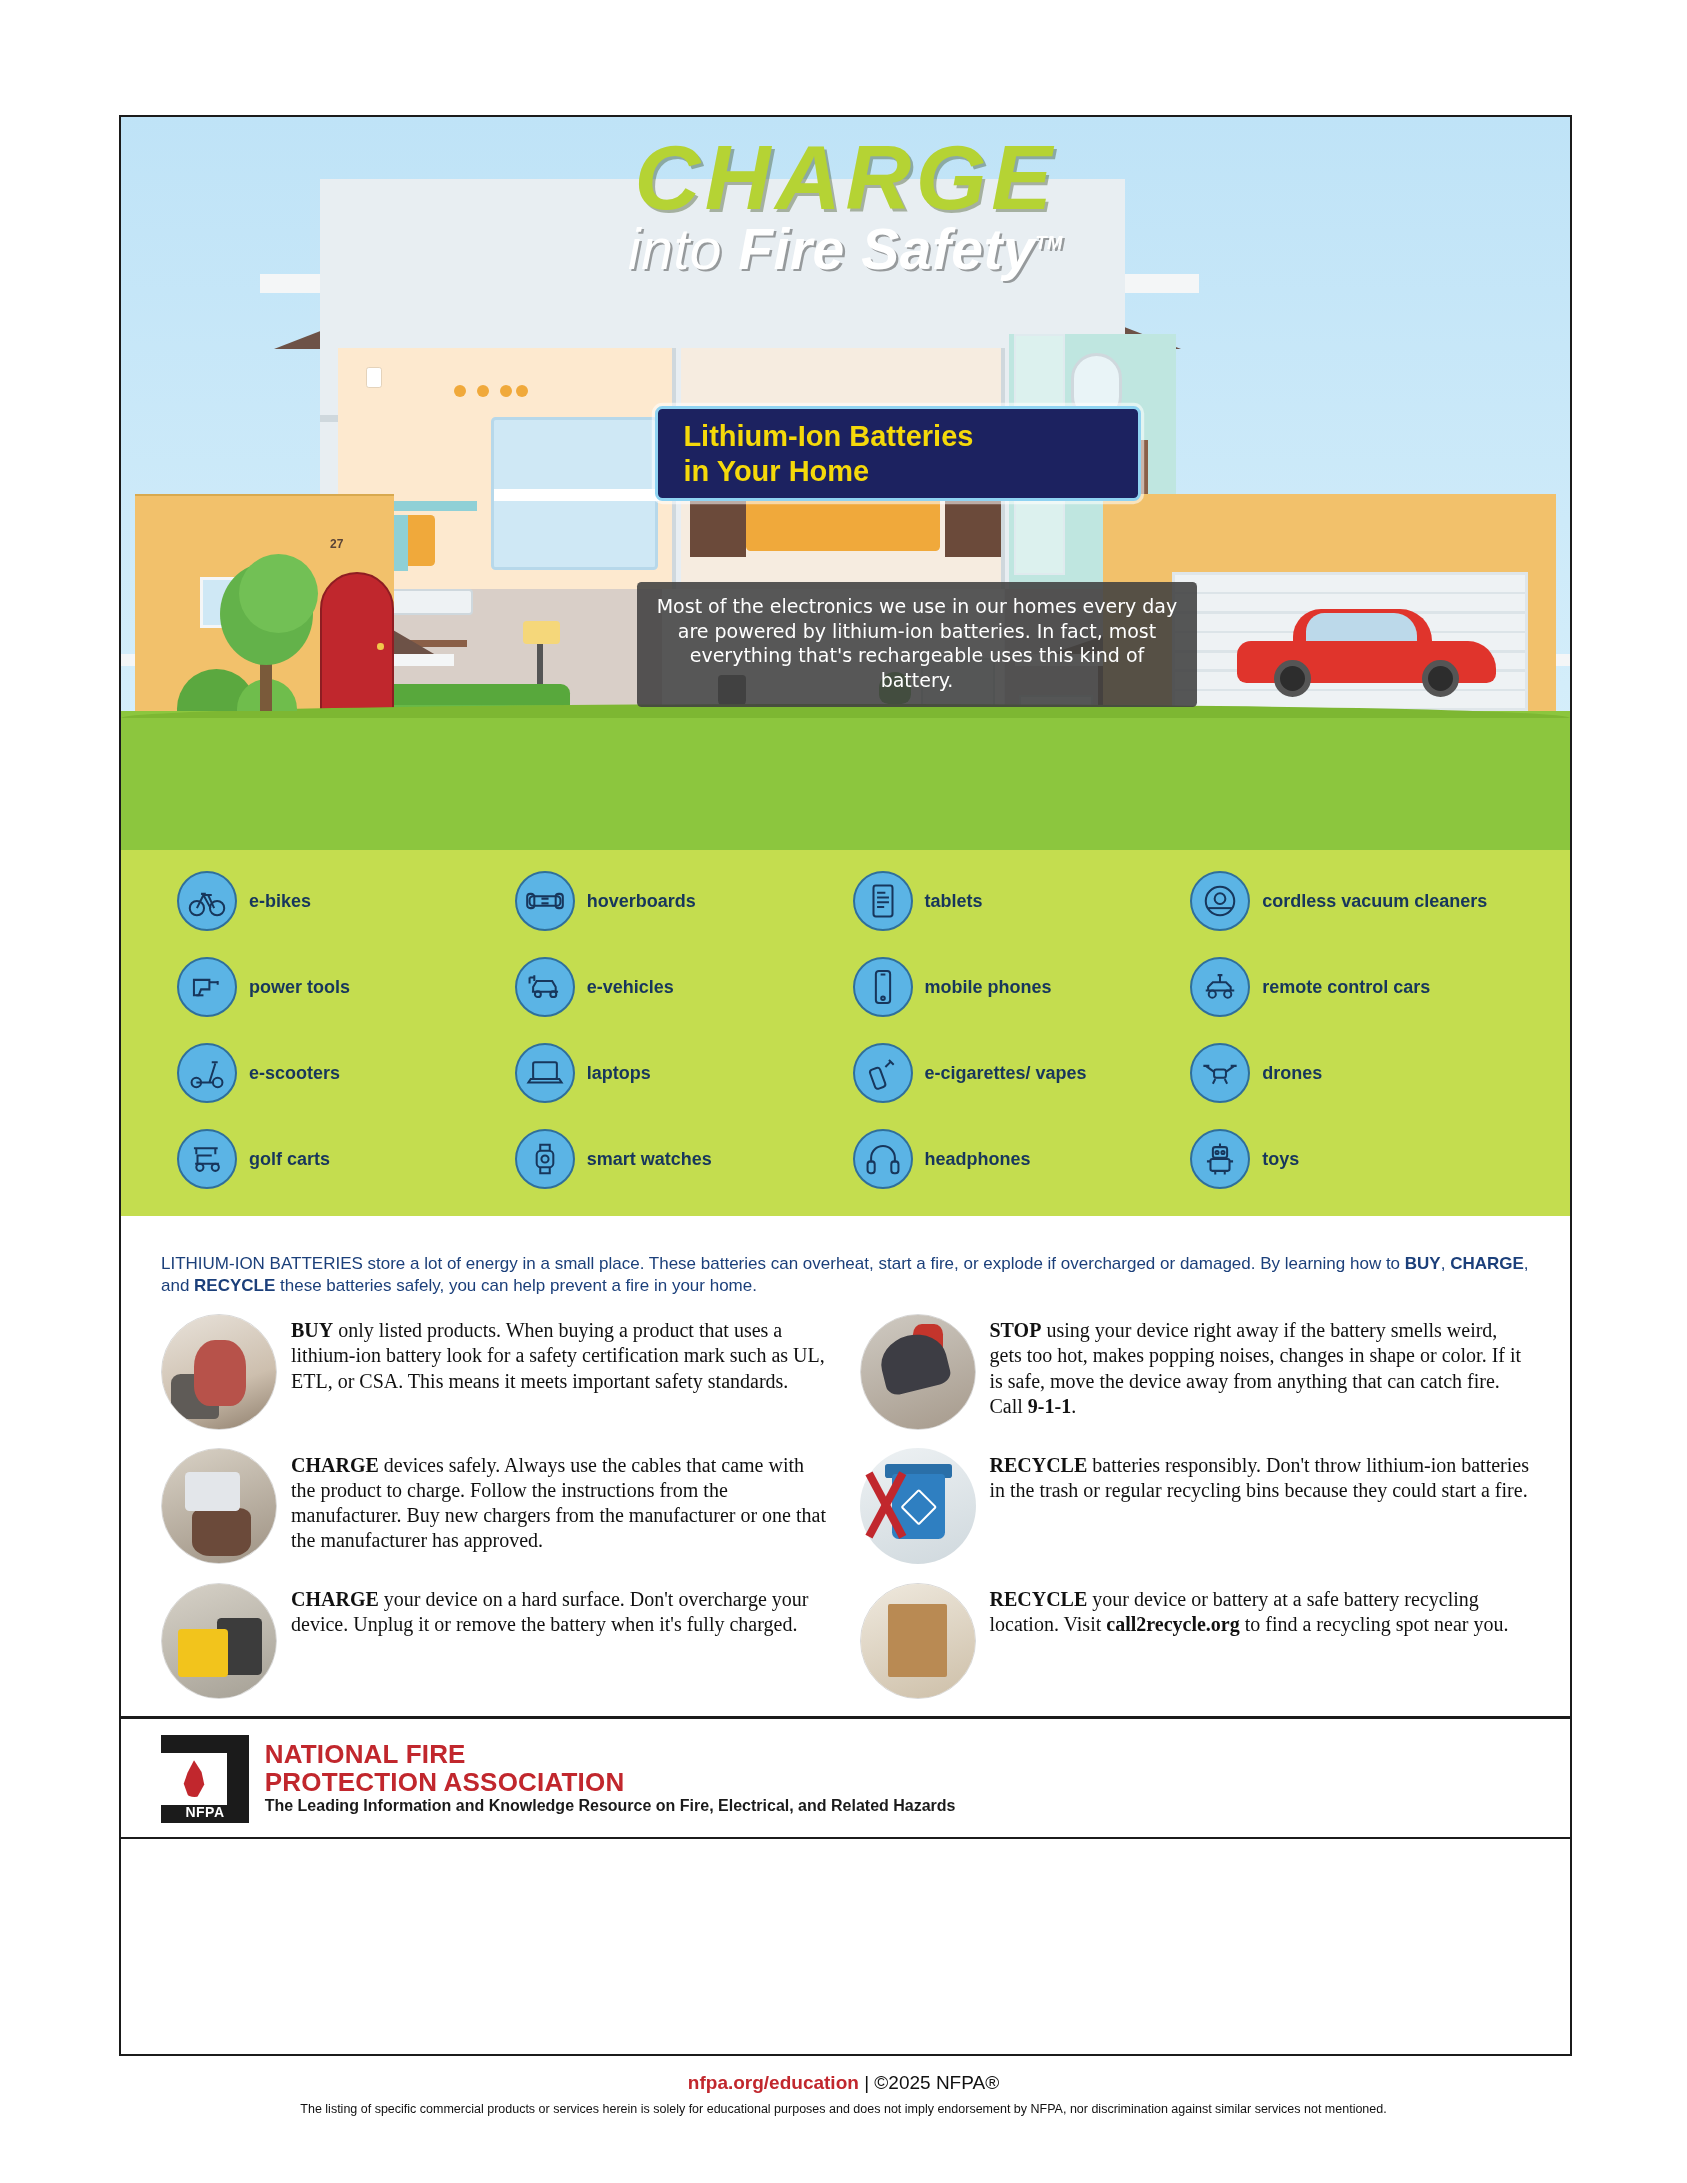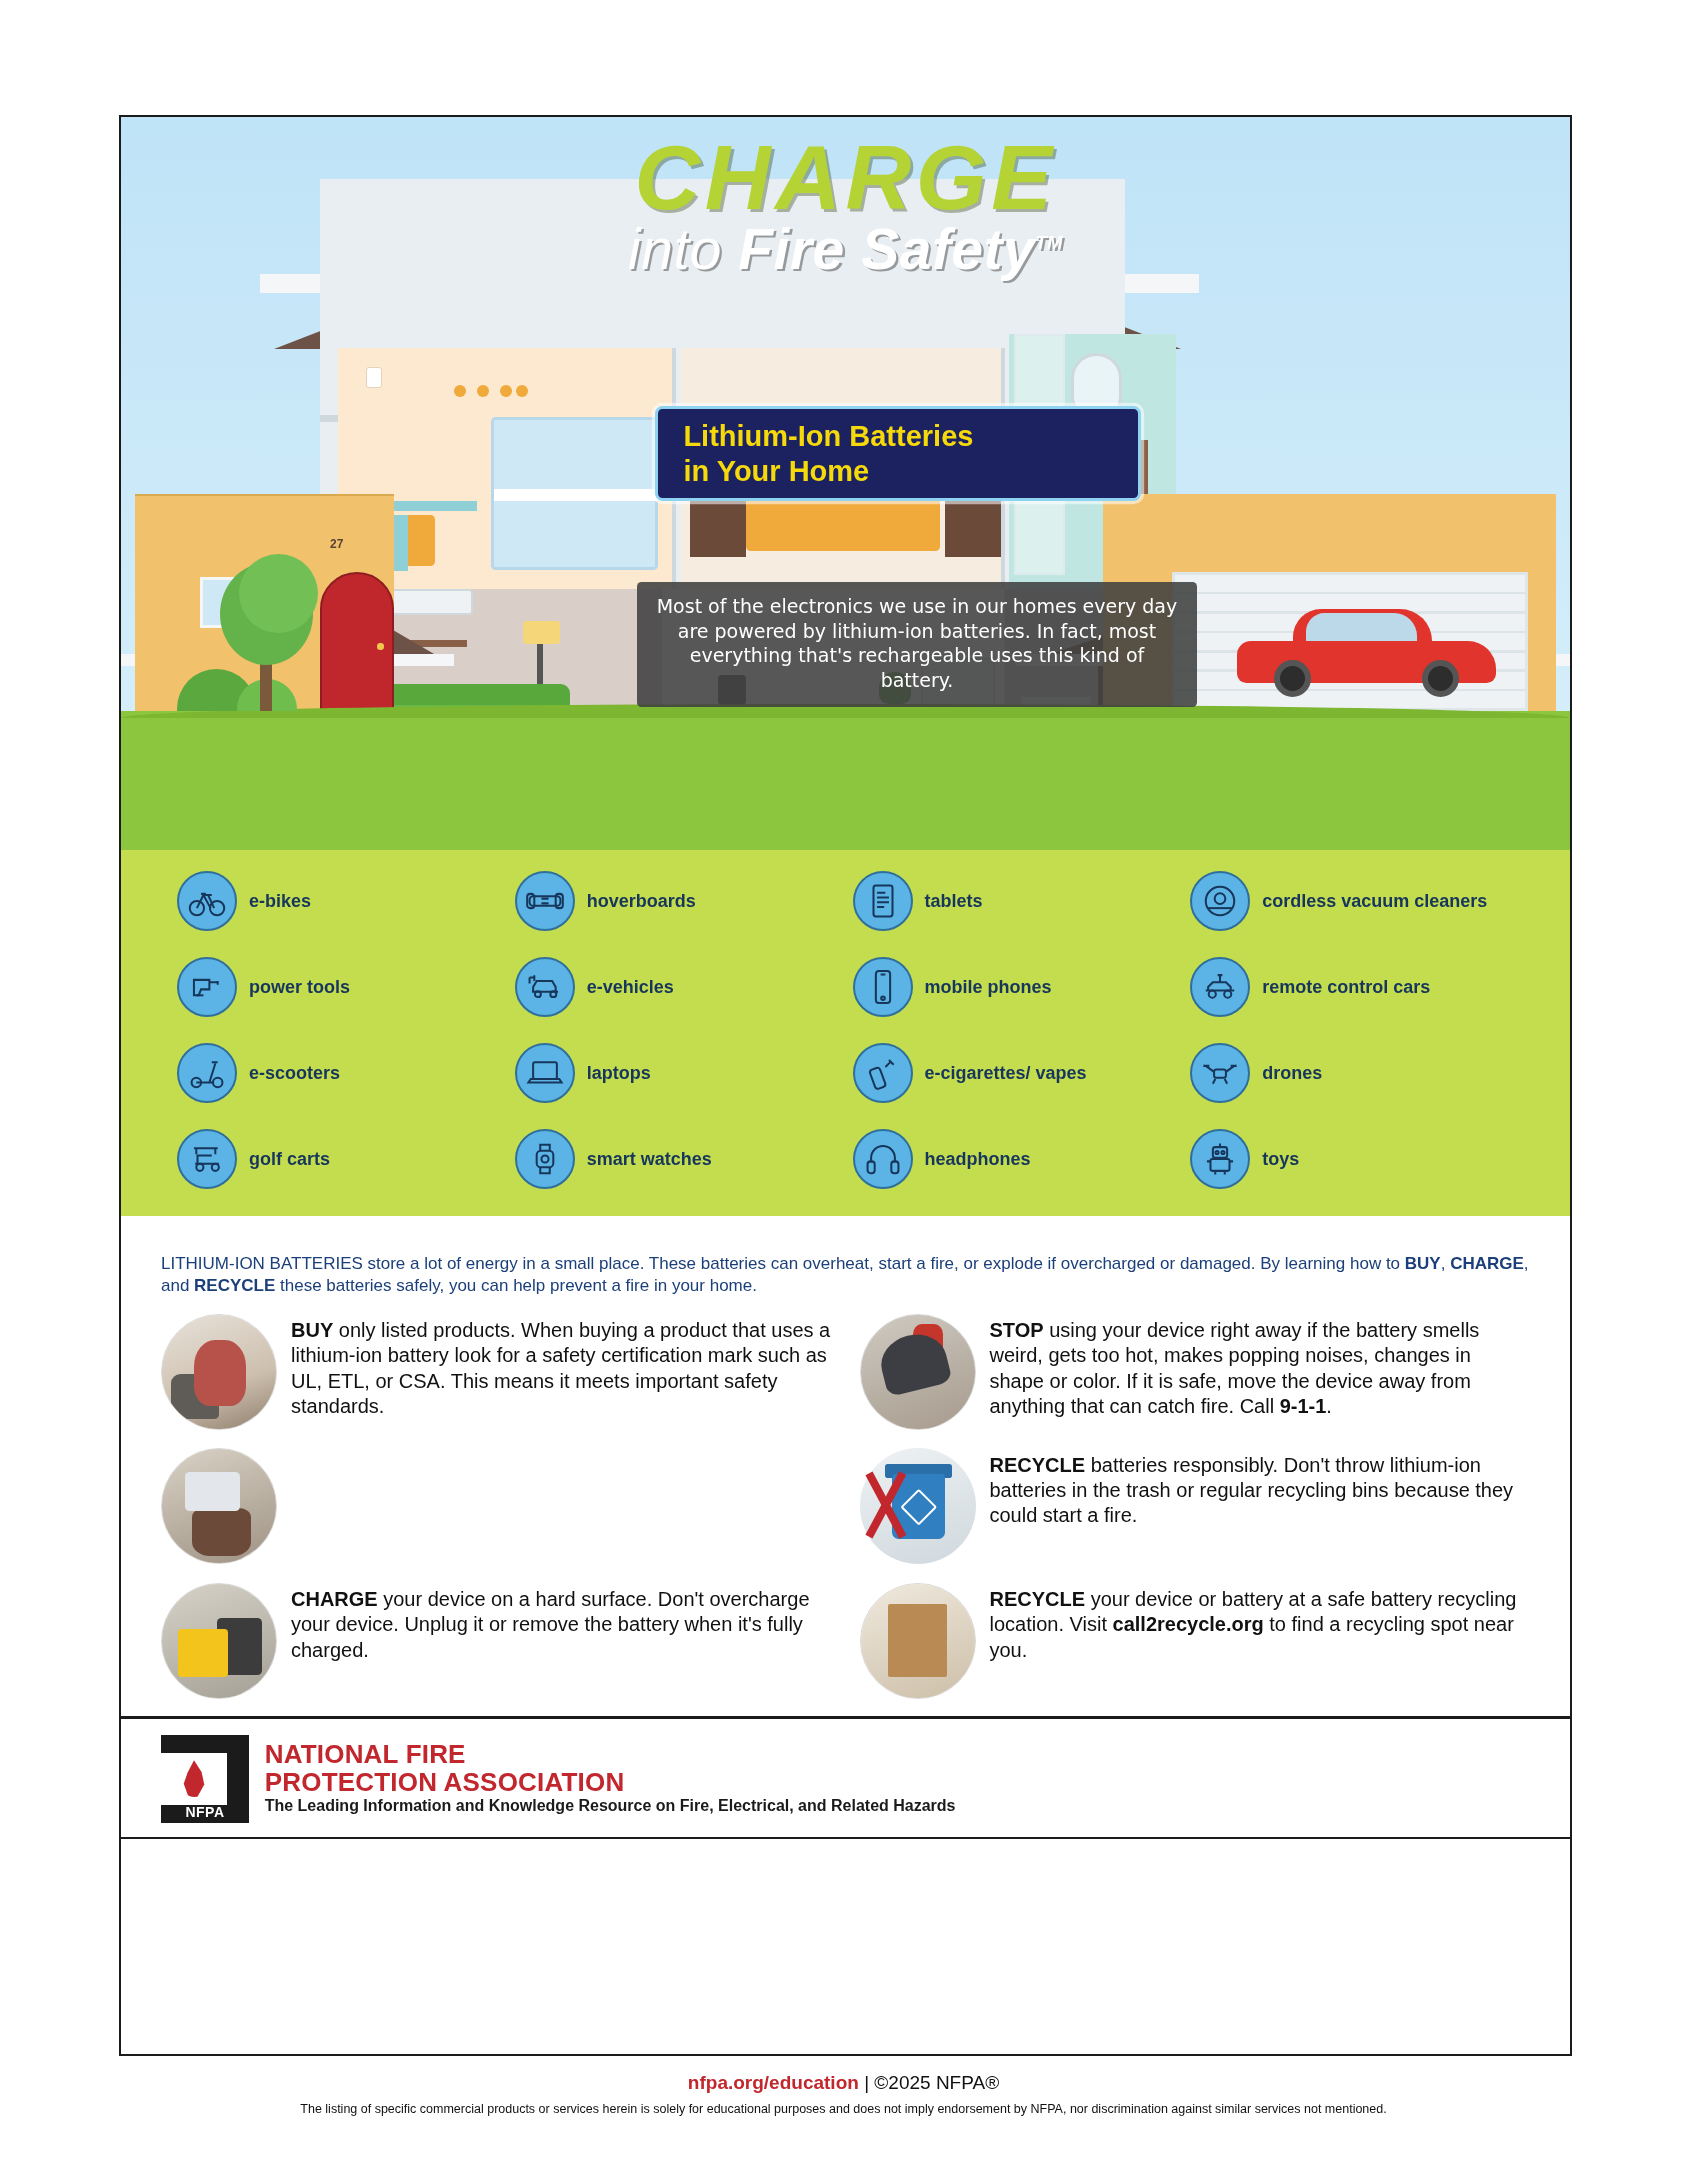--- a/index.html
+++ b/index.html
@@ -231,21 +231,21 @@
   
   .content{ padding:20.4px 40px 4.6px 40px; background:#fff; }
   .lead{
     color:#1b3f7a; font-size:17px; line-height:1.27; font-weight:400;
     font-family:"Liberation Sans", sans-serif;
   }
   .lead b{ font-weight:700; }
 
   .tips{
     margin-top:15.7px;
-    display:grid; grid-template-columns:1fr 1fr; column-gap:28px; row-gap:18.5px;
+    display:grid; grid-template-columns:1fr 1fr; column-gap:28px; row-gap:18.5px;font-family:Liberation Serif, serif;
   }
   .tip{ display:flex; gap:14px; align-items:flex-start; }
   .tip-photo{
     flex:0 0 auto; width:116px; height:116px; border-radius:50%;
     overflow:hidden; position:relative; border:1.4px solid #d8d8d8;
   }
   .tip-text{
     font-size:20px; line-height:1.26; color:#111; padding-top:4.6px;
   }
   .tip-text b{ font-weight:700; }
@@ -649,20 +649,23 @@
             </div>
           <div class="tip-text">
             <b>STOP</b><span> using your device right away if the battery smells weird, gets too hot, makes popping noises, changes in shape or color. If it is safe, move the device away from anything that can catch fire. Call </span><b>9-1-1</b><span>.</span>
           </div>
         </div>
 
         <div class="tip">
           <div class="tip-photo">
               <div class="ph ph3"></div>
             </div>
+          <div class="tip-text">
+            <b>CHARGE</b><span> devices safely. Always use the cables that came with the product to charge. Follow the instructions from the manufacturer. Buy new chargers from the manufacturer or one that the manufacturer has approved.</span>
+          </div>
         </div>
 
         <div class="tip">
           <div class="tip-photo" style="border:none;border-radius:0;overflow:visible;">
             <div class="ph ph4" style="border-radius:50%;overflow:hidden;">
               <div class="recycle-lid"></div>
               <div class="recycle-bin"></div>
               <div class="recycle-sym"></div>
             </div>
             <div class="redx"></div>

